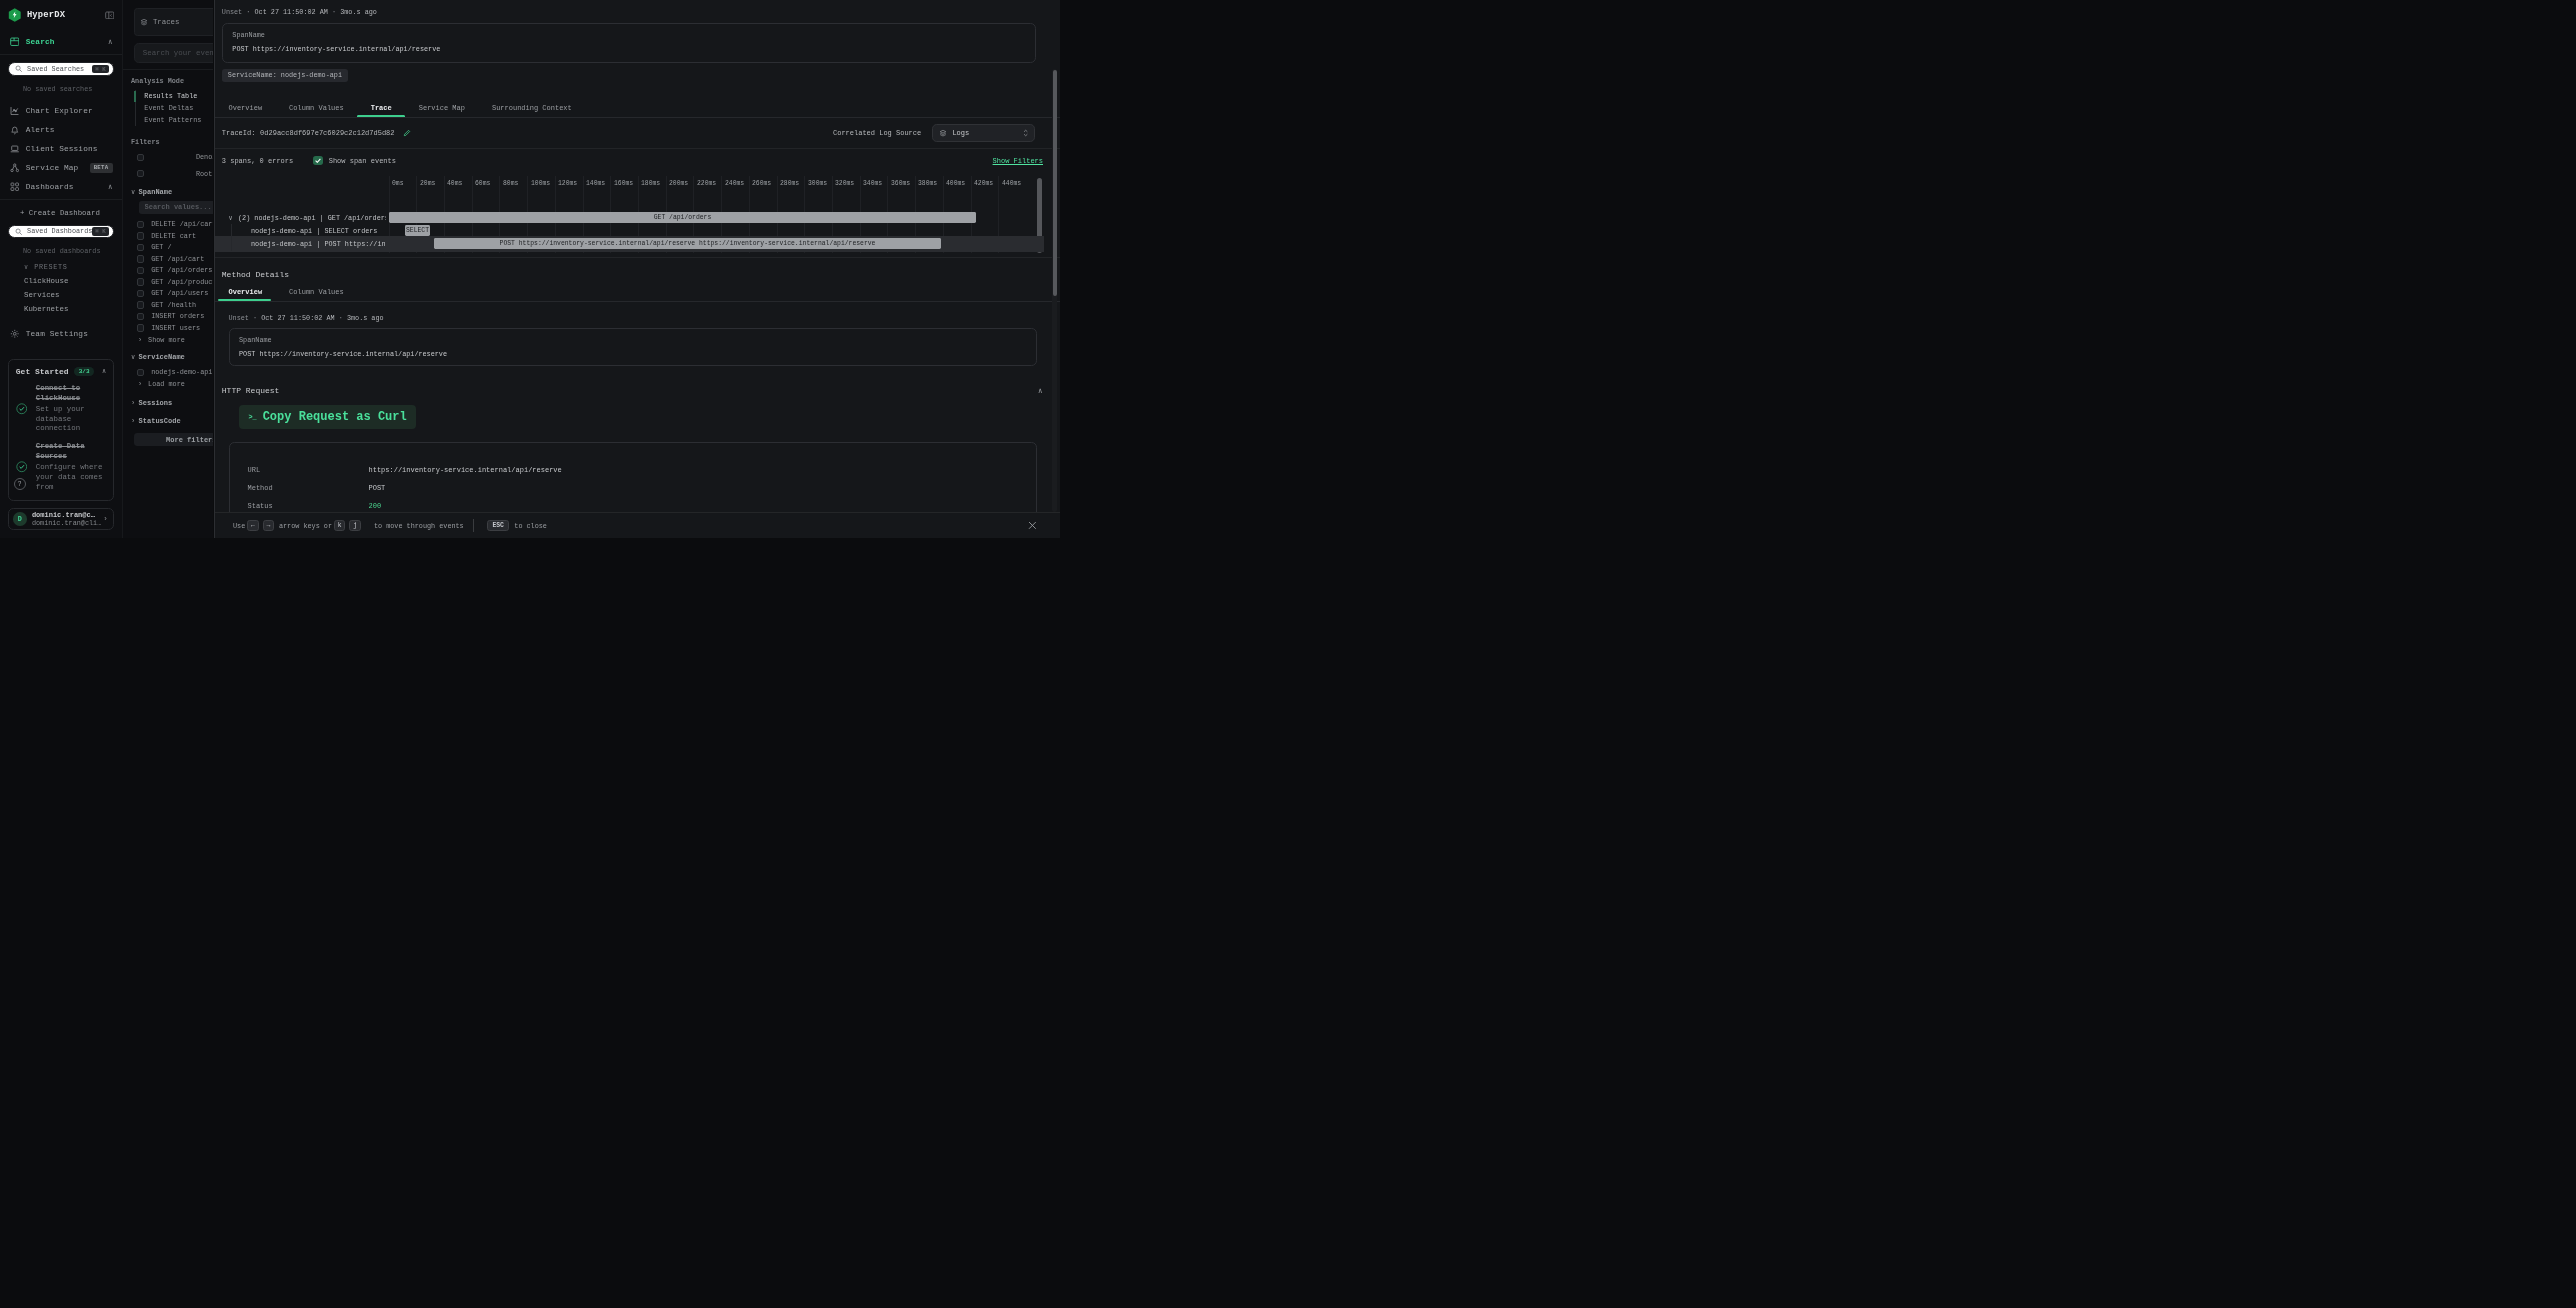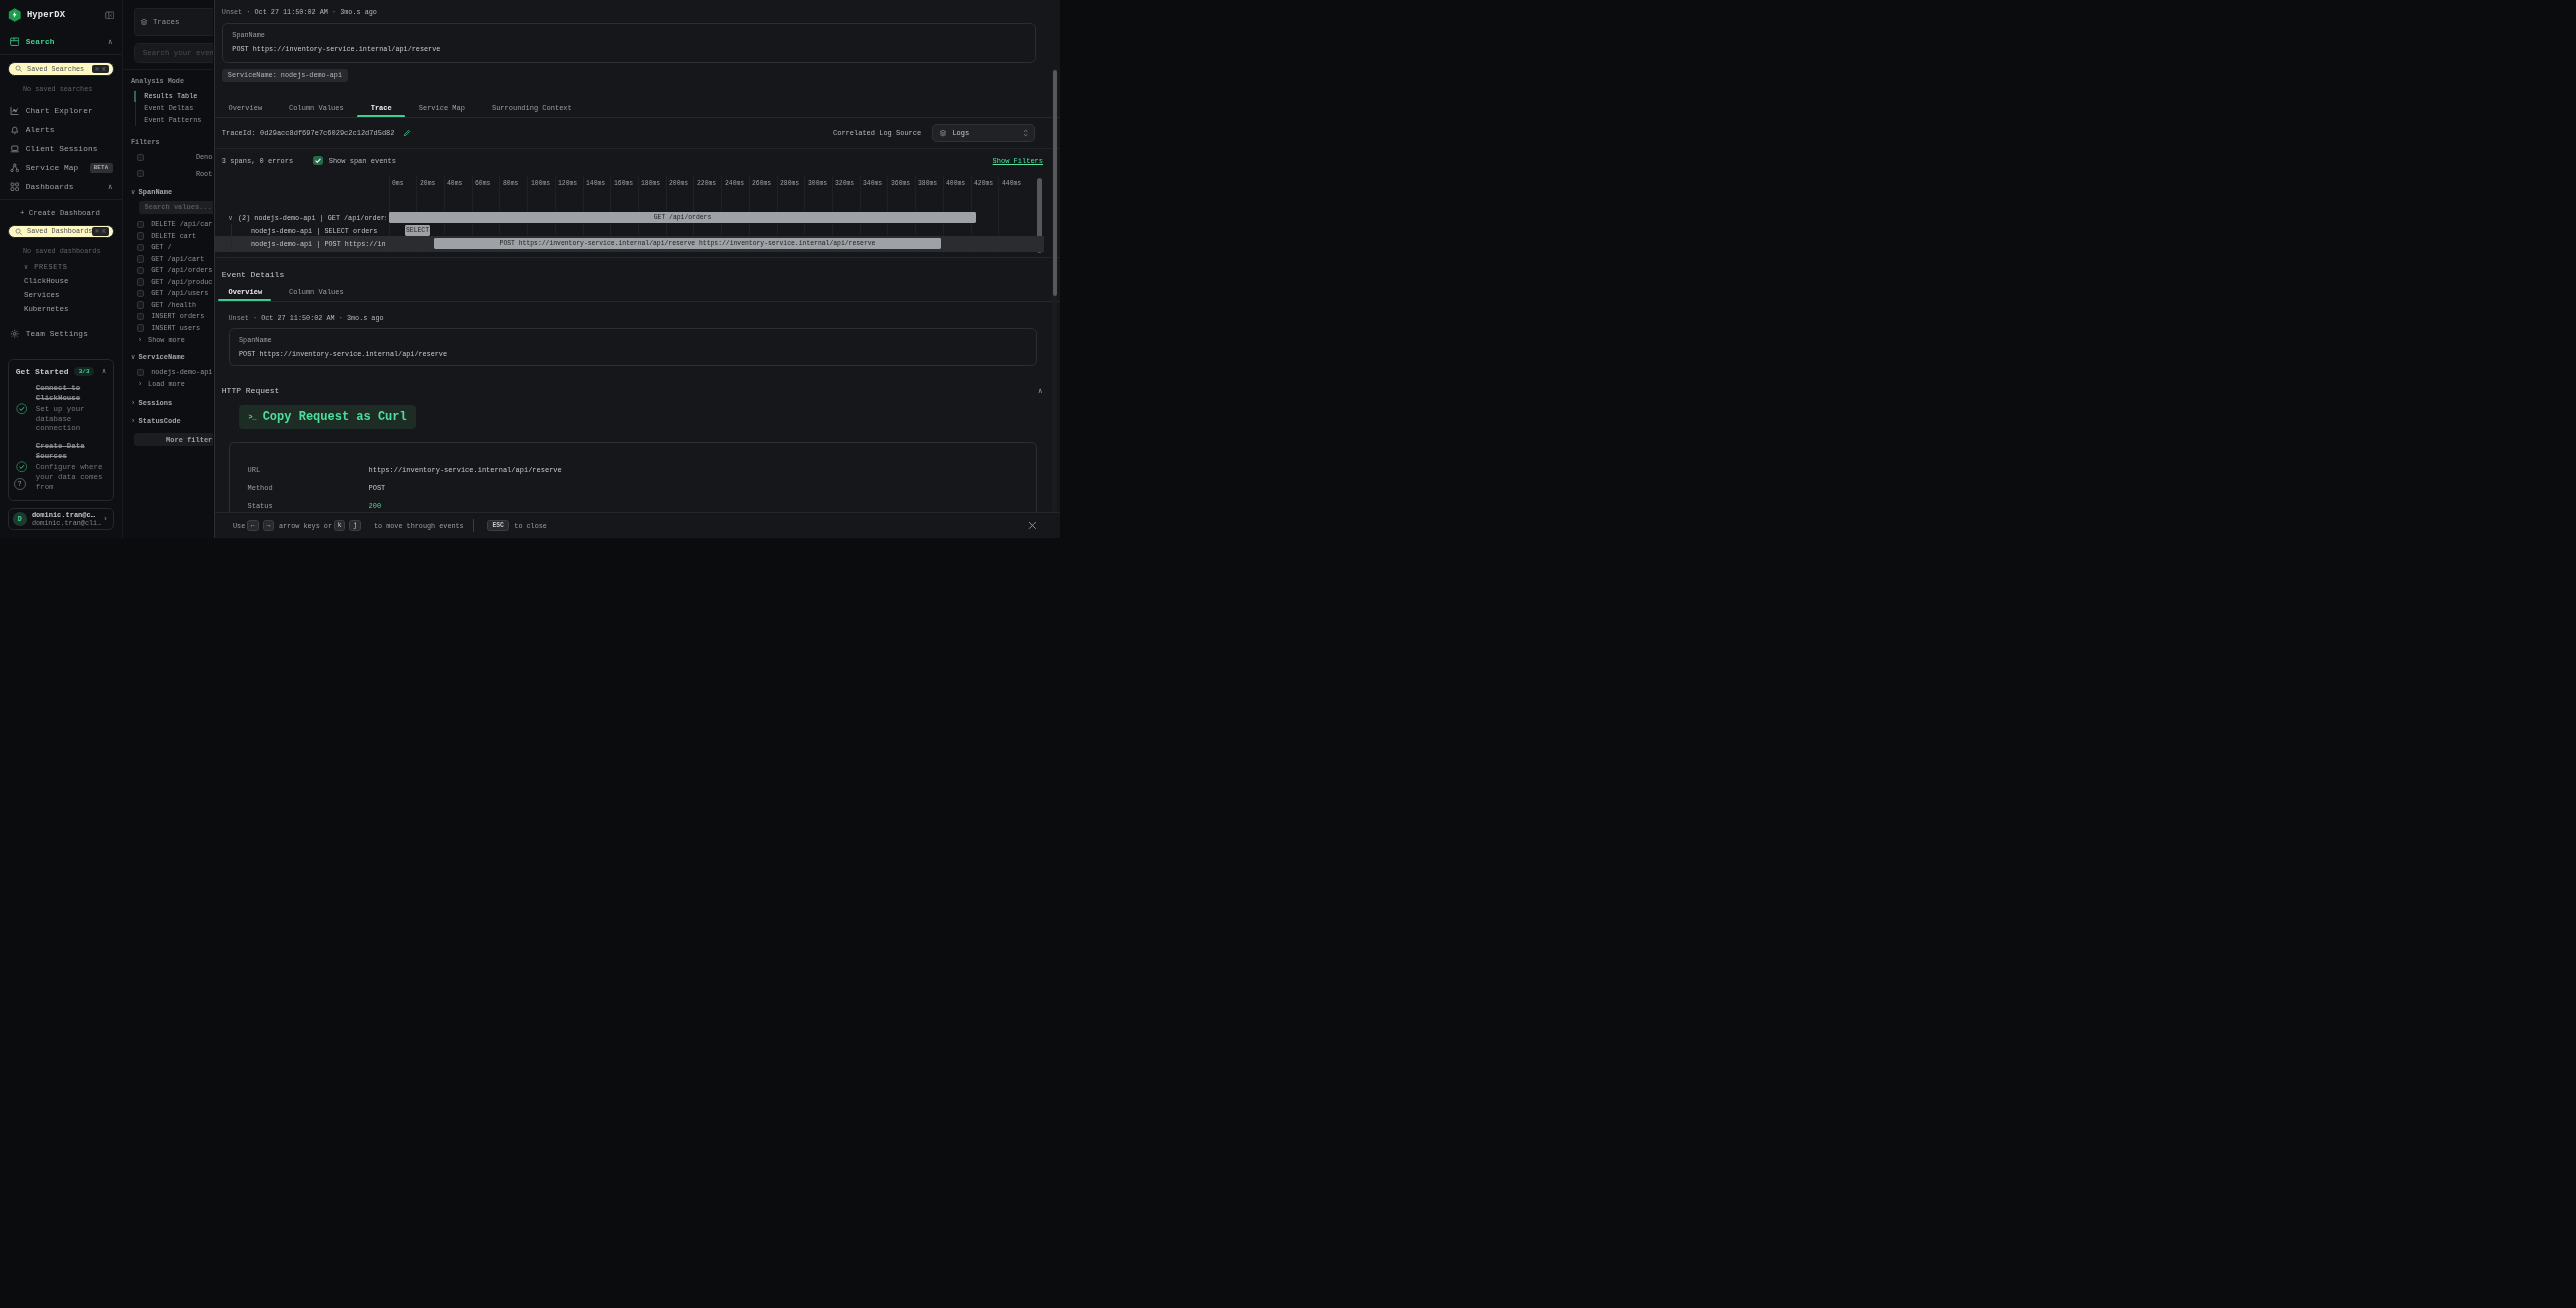--- a/index.html
+++ b/index.html
@@ -16,21 +16,21 @@
   .sidebar { position:absolute; left:0; top:0; width:122px; height:538px; background:#0e0f12; display:flex; flex-direction:column; }
   .logo-row { display:flex; align-items:center; height:30px; padding:0 8px; }
   .logo-hex { width:13.5px; height:13.5px; background:#1c9b4b; clip-path:polygon(50% 0,94% 25%,94% 75%,50% 100%,6% 75%,6% 25%); display:flex; align-items:center; justify-content:center; }
   .brand { margin-left:5.4px; font-size:8.8px; font-weight:700; color:#e8eaec; letter-spacing:0.2px; }
   .collapse-btn { margin-left:auto; color:#6f7277; }
   .nav-row { display:flex; align-items:center; height:15px; padding:0 9.5px; margin-top:4px; cursor:pointer; }
   .nav-row .lbl { margin-left:6.8px; font-size:7.8px; color:#9ea1a5; letter-spacing:0.1px; }
   .nav-row.active .lbl { color:#3dd694; font-weight:700; }
   .nav-row .chev-r { margin-left:auto; color:#8f9296; font-size:7.4px; }
   .sb-divider { height:0.7px; background:#1b1d20; margin-top:4.7px; }
-  .pill { display:flex; align-items:center; height:13.5px; margin:8px 8px 0; background:#fef9c3; border:0.7px solid #202226; border-radius:6.8px; padding:0 4px 0 6px; }
+  .pill { display:flex; align-items:center; height:13.5px; margin:8px 8px 0; background:#ffffff; border:0.7px solid #202226; border-radius:6.8px; padding:0 4px 0 6px; }
   .pill input { flex:1; min-width:0; background:transparent; border:none; outline:none; color:#8b8e93; font:inherit; font-size:6.8px; margin-left:4.7px; }
   .pill input::placeholder { color:#4d5055; }
   .kbd-badge { background:#222428; border-radius:2px; padding:0.7px 3.4px; font-size:5.7px; color:#75787d; white-space:nowrap; }
   .muted-line { margin:8.8px 0 0 23px; font-size:6.8px; color:#5e6166; }
   .beta { margin-left:auto; background:#2e3033; color:#a5a8ac; font-size:5.7px; font-weight:700; padding:1.4px 4px; border-radius:2px; letter-spacing:0.3px; }
   .create-dash { margin:8.8px 0 0 20px; font-size:7.4px; color:#9ea1a5; cursor:pointer; }
   .presets-hdr { margin:8px 0 0 24px; font-size:6.8px; color:#6f7277; letter-spacing:0.7px; display:flex; align-items:center; gap:5.4px; }
   .preset-item { margin:6px 0 0 24px; font-size:7.4px; color:#9ea1a5; cursor:pointer; }
   .gs-card { margin:17.6px 8px 0; height:142px; border:0.7px solid #26282c; border-radius:5.4px; padding:6.8px 6.8px 0 6.8px; overflow:hidden; position:relative; }
   .gs-head { display:flex; align-items:center; gap:5.4px; }
@@ -534,21 +534,21 @@
       <div class="trow-name" style="left: 36px; top: 66px; width: 134px;">
         <span>nodejs-demo-api | POST https://invento</span>
       </div>
       <div class="tbar" style="left: 219px; top: 66px; width: 507px;">
         <span class="bl">POST https://inventory-service.internal/api/reserve https://inventory-service.internal/api/reserve</span>
       </div>
       <div class="tree-guide" style="top: 52px; height: 27px;"></div>
       <div class="inner-sb"></div>
     </div>
 
-  <div class="ed-title">Event Details</div>
+  <div class="ed-title">Method Details</div>
   <div class="ed-tabs">
     <div class="ed-tab active">Overview</div>
     <div class="ed-tab">Column Values</div>
   </div>
 
   <div class="ed-meta">
     <span>Unset</span>
     <span>·</span>
     <span class="t">Oct 27 11:50:02 AM</span>
     <span>·</span>

